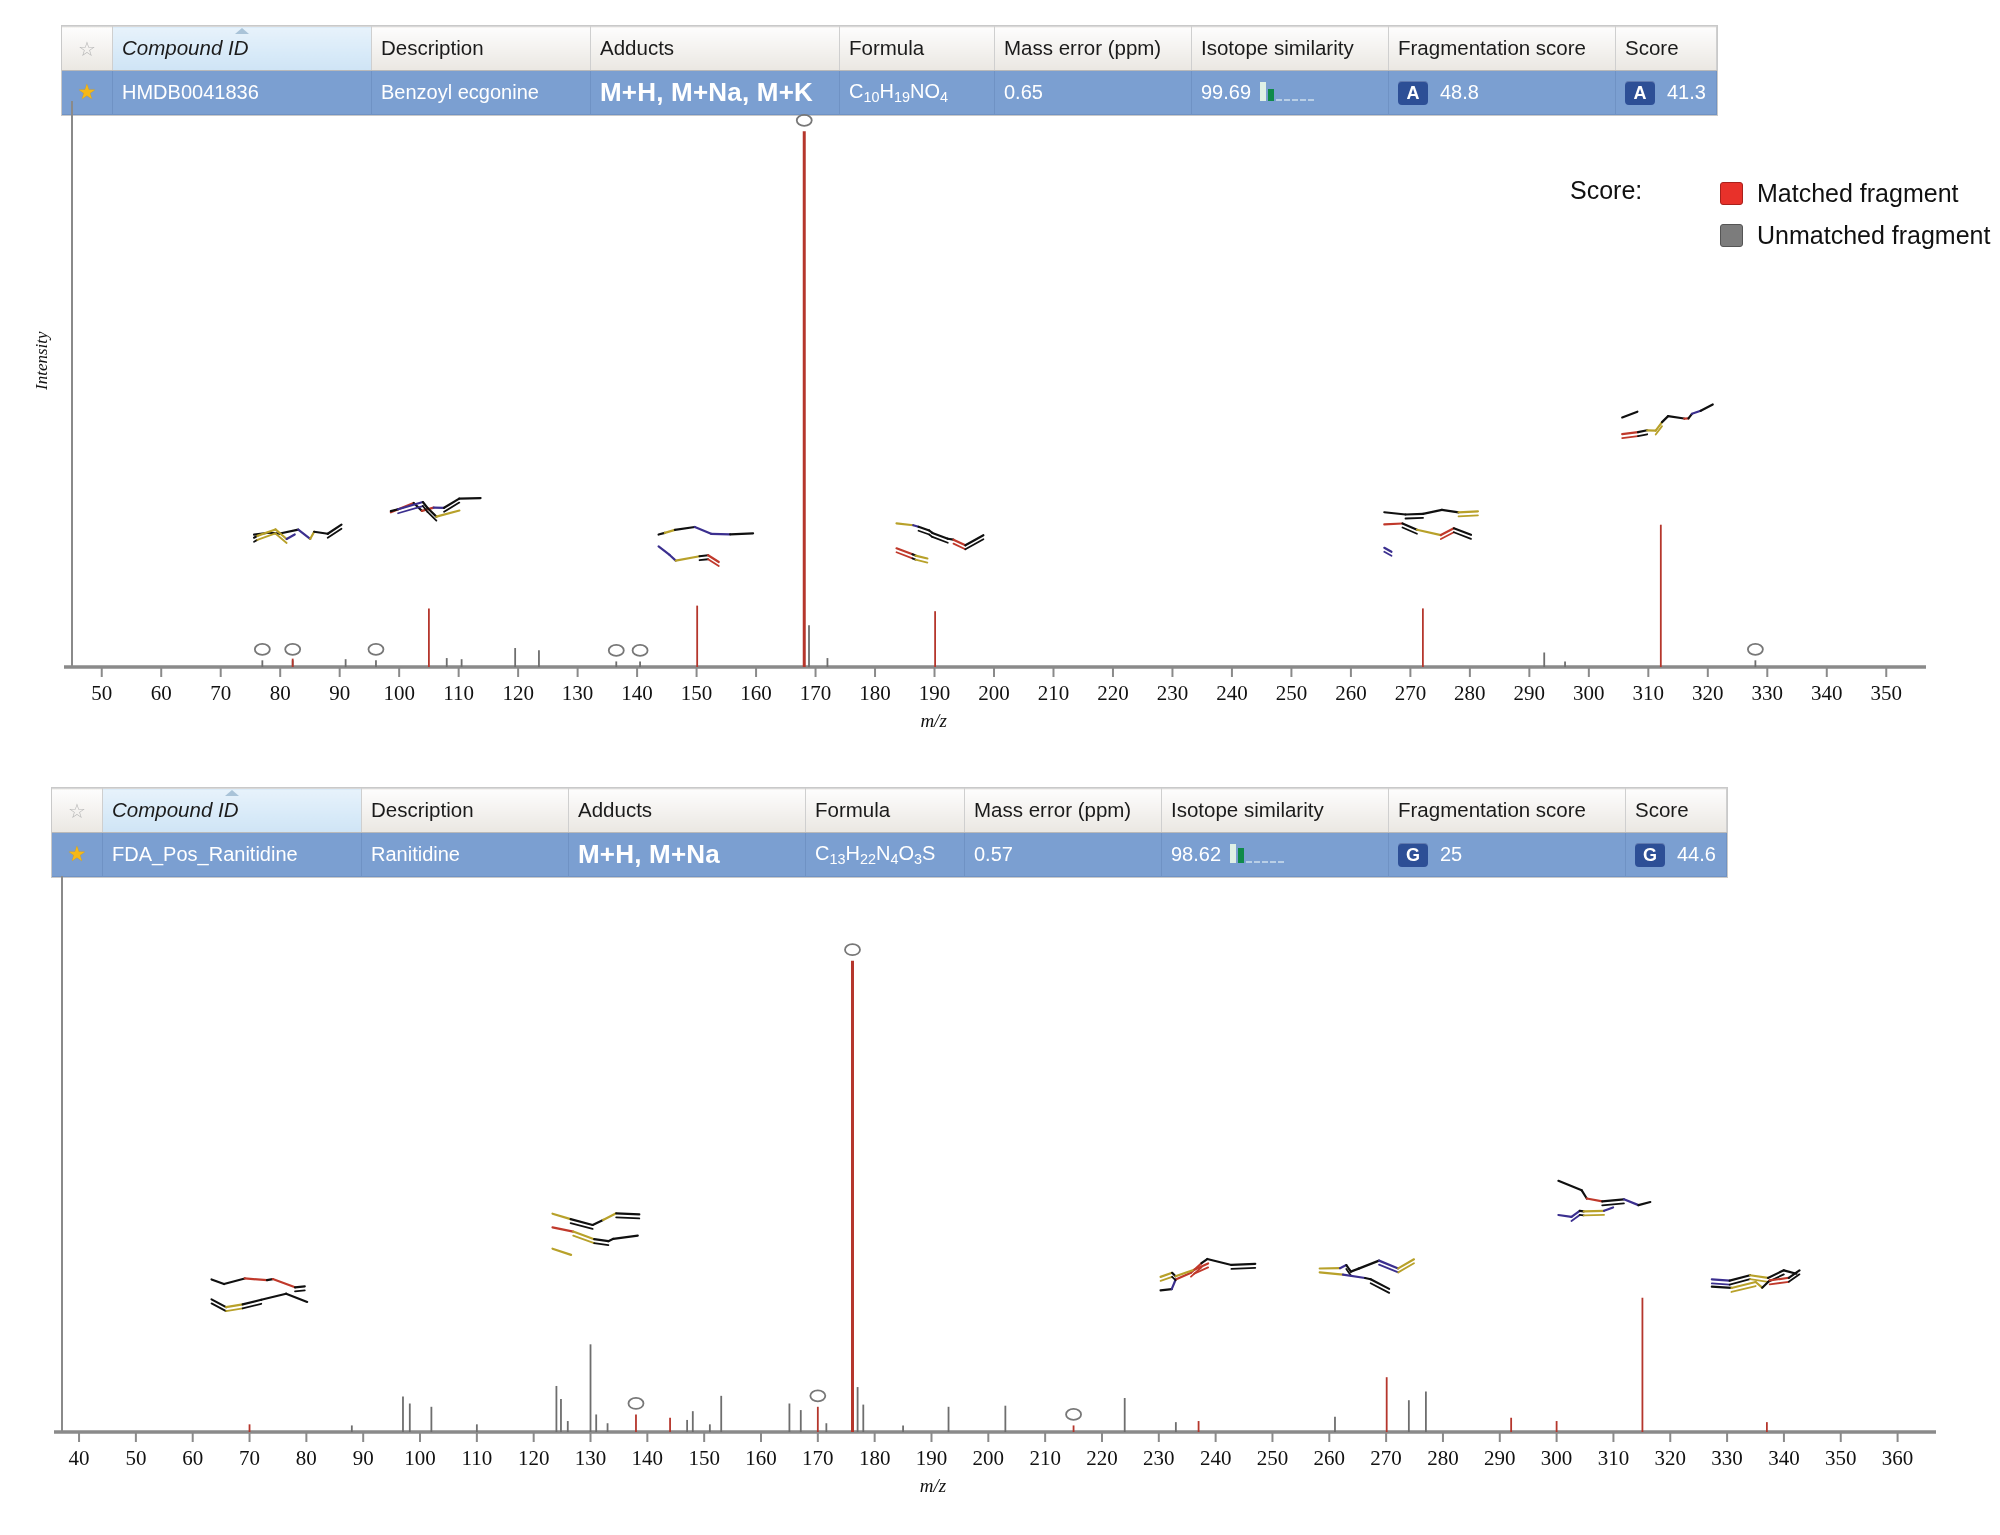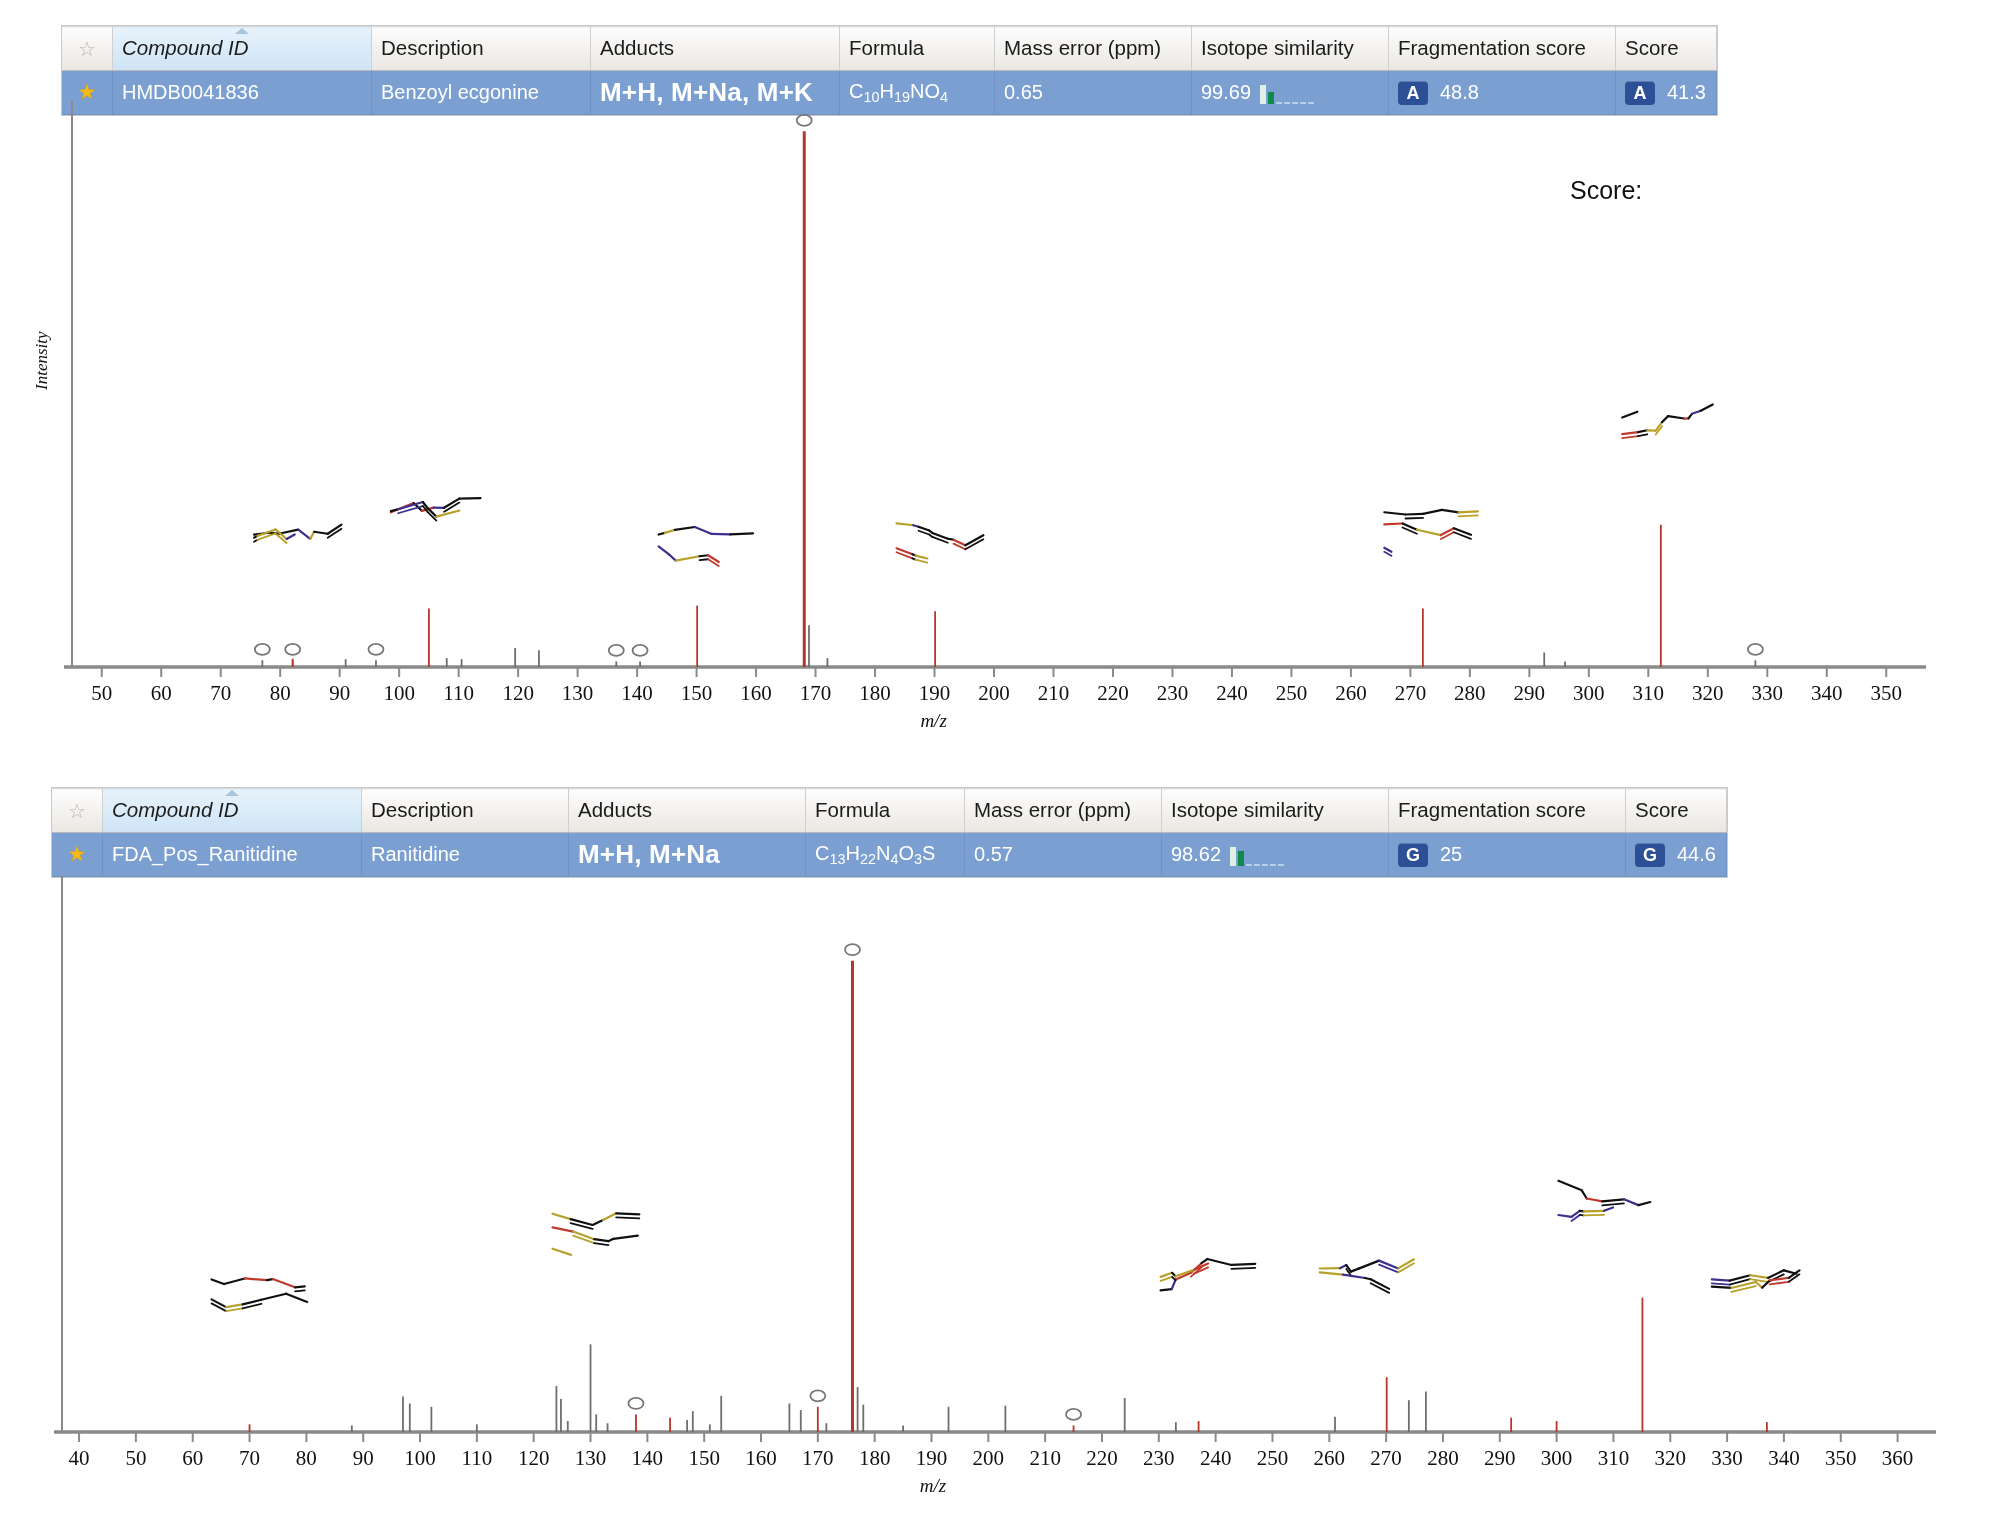--- a/index.html
+++ b/index.html
@@ -62,21 +62,21 @@
     white-space:nowrap;
     overflow:hidden;
     font-size:20px;
   }
   .result-table td.star-col{text-align:center;padding:5px 4px;}
   .result-table td.bold-cell{font-weight:bold;letter-spacing:.2px;font-size:26px;}
   .star-empty{color:#b6b6b6;font-size:20px;line-height:1;}
   .star-filled{color:#f5b818;font-size:21px;line-height:1;text-shadow:0 0 1px #c98d00;}
 
   
-  .iso-cell{display:flex;align-items:flex-end;gap:9px;}
+  .iso-cell{display:flex;align-items:flex-start;gap:9px;}
   .iso-bars{display:flex;align-items:flex-end;height:20px;gap:2px;}
   .iso-bars i{display:block;width:6px;background:#0f8a4a;}
   .iso-bars i.pale{background:#dff0e6;}
   .iso-bars i.tiny{background:#b9cfe6;}
 
   .grade-badge{
     display:inline-block;background:#2d4f96;color:#fff;
     border-radius:4px;padding:1px 7px;font-size:18px;font-weight:bold;
     min-width:16px;text-align:center;line-height:22px;
     box-shadow:inset 0 1px 0 rgba(255,255,255,.25);
@@ -392,20 +392,30 @@
           <line x1="28.241198963525903" y1="-3.692263124739867" x2="31.73395991244456" y2="-8.287993748617765" stroke="#101010" stroke-width="2.2" stroke-linecap="round"></line>
           <line x1="31.73395991244456" y1="-8.287993748617765" x2="40.49560652927062" y2="-11.310775029360258" stroke="#3b2f8f" stroke-width="2.2" stroke-linecap="round"></line>
           <line x1="40.49560652927062" y1="-11.310775029360258" x2="52.53562734453385" y2="-17.63700075136515" stroke="#101010" stroke-width="2.2" stroke-linecap="round"></line>
           <line x1="-38" y1="-4.63700075136515" x2="-22.835411864494745" y2="-10.46309059903436" stroke="#101010" stroke-width="2.2" stroke-linecap="round"></line>
         </g>
       </svg>
   </div>
 
   <div class="legend" id="legend-1">
     <span class="legend-head">Score:</span>
+    <div class="legend-rows">
+      <div class="legend-row">
+        <span class="swatch matched"></span>
+        <span class="legend-label">Matched fragment</span>
+      </div>
+      <div class="legend-row">
+        <span class="swatch unmatched"></span>
+        <span class="legend-label">Unmatched fragment</span>
+      </div>
+    </div>
   </div>
 </div>
 
 <div class="panel" id="panel-2">
 
   <table class="result-table" id="table-2">
     <thead>
       <tr>
         <th class="star-col" style="width:42px">
           <span class="star-empty">☆</span>

